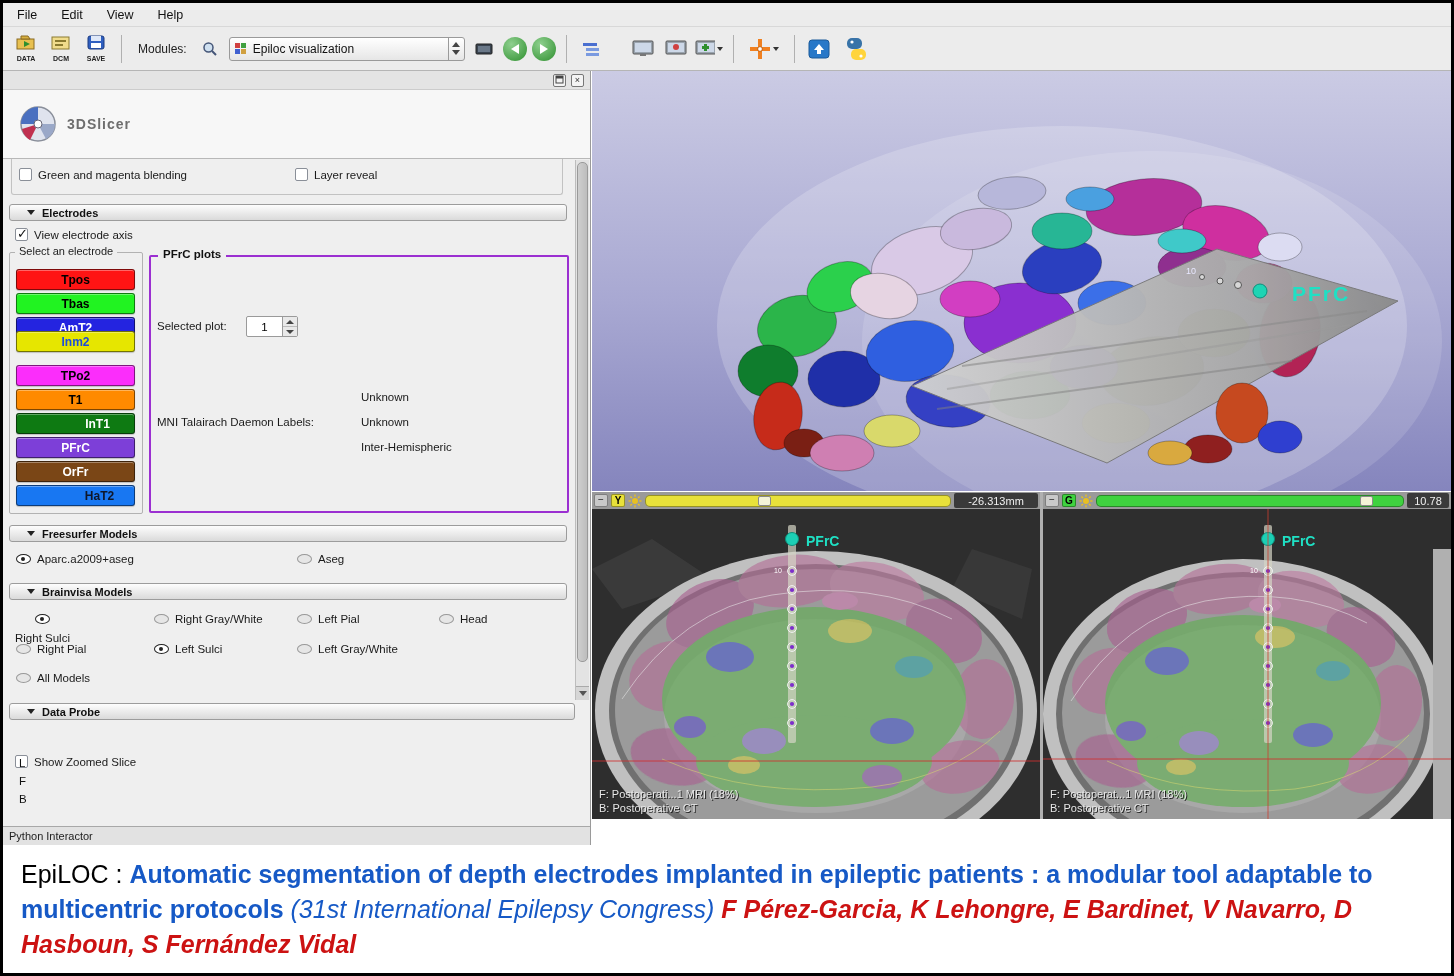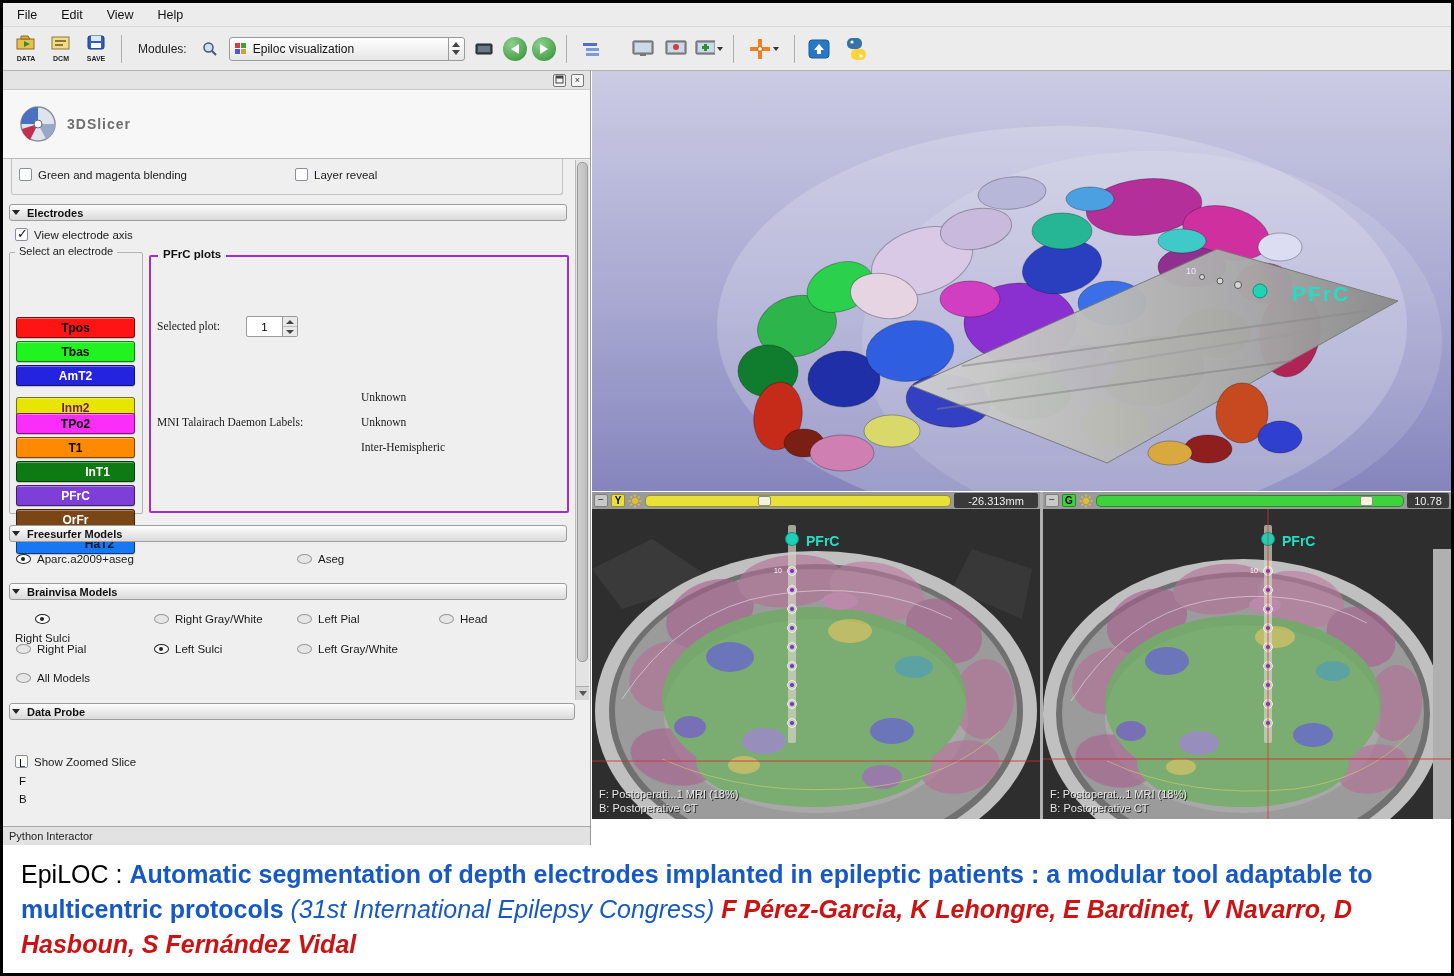--- a/index.html
+++ b/index.html
@@ -33,31 +33,31 @@
   .wbtn { position:absolute; top:3px; width:13px; height:13px; border:1px solid #777; background:#f4f4f4; font-size:9px; line-height:11px; text-align:center; color:#333; border-radius:2px;}
   .logo-row { position:absolute; left:0; top:19px; width:100%; height:68px; background:#f7f7f7; display:flex; align-items:center; padding-left:12px; gap:6px;font-weight:bold; }
   .logo-text { font-size:14px; color:#6e6e6e; letter-spacing:1px; }
   .mod-bg { position:absolute; left:0; top:87px; width:100%; height:668px; background:#efefef; border-top:1px solid #b8b8b8; }
 
   .cutoff-box { position:absolute; left:8px; top:88px; width:552px; height:36px; border:1px solid #c2c2c2; border-top:none; border-radius:0 0 3px 3px; }
   .cb { width:13px; height:13px; background:#fff; border:1px solid #8a8f98; display:inline-block; position:relative; border-radius:2px; flex:none; }
   .cb.checked::after { content:"✓"; position:absolute; left:1px; top:-3px; font-size:13px; font-weight:bold; color:#111; }
   .cbrow { position:absolute; display:flex; align-items:center; gap:6px; font-size:11.5px; color:#1a1a1a; }
 
-  .sec { position:absolute; left:6px; width:558px; height:17px; background:linear-gradient(#fdfdfd,#dadada); border:1px solid #9c9c9c; border-radius:3px; font-size:11px; font-weight:bold; color:#111; display:flex; align-items:center; gap:7px; padding-left:2px; }
+  .sec { position:absolute; left:6px; width:558px; height:17px; background:linear-gradient(#fdfdfd,#dadada); border:1px solid #9c9c9c; border-radius:3px; font-size:11px; font-weight:bold; color:#111; display:flex; align-items:center; gap:7px; padding-left:17px; }
   .sec .tri { width:0;height:0;border-left:4px solid transparent;border-right:4px solid transparent;border-top:5px solid #222; }
 
   .gbox { position:absolute; border:1px solid #b2b2b2; border-radius:2px; }
   .gbox-label { position:absolute; top:-8px; left:5px; background:#efefef; padding:0 4px; font-size:11px; color:#222; white-space:nowrap; }
   .pfrc-box { position:absolute; left:146px; top:184px; width:420px; height:258px; border:2px solid #9b2fd1; border-radius:2px; }
   .pfrc-title { position:absolute; top:-9px; left:7px; background:#efefef; padding:0 5px; font-size:11.5px; font-weight:bold; color:#111; }
 
-  .ebtn { position:absolute; left:13px; width:119px; height:21px; border:1px solid rgba(0,0,0,.5); border-radius:3px; font-weight:bold; font-size:12px; display:flex; align-items:center; justify-content:center; box-shadow:inset 0 1px 0 rgba(255,255,255,.35), 0 1px 1px rgba(0,0,0,.2);margin-top:48px; }
-
-  .lab { position:absolute; font-size:11.5px; color:#1a1a1a; white-space:nowrap;font-family:Liberation Serif, serif; }
+  .ebtn { position:absolute; left:13px; width:119px; height:21px; border:1px solid rgba(0,0,0,.5); border-radius:3px; font-weight:bold; font-size:12px; display:flex; align-items:center; justify-content:center; box-shadow:inset 0 1px 0 rgba(255,255,255,.35), 0 1px 1px rgba(0,0,0,.2); }
+
+  .lab { position:absolute; font-size:11.5px; color:#1a1a1a; white-space:nowrap; }
   .spinbox { position:absolute; left:243px; top:245px; width:52px; height:21px; display:flex; background:#fff; border:1px solid #9a9a9a; border-radius:2px; }
   .spinbox .v { flex:1; font-size:11.5px; display:flex; align-items:center; justify-content:center; }
   .spinbox .btns { width:15px; border-left:1px solid #9a9a9a; display:flex; flex-direction:column; }
   .spinbox .btns div { flex:1; display:flex; align-items:center; justify-content:center; background:#e9e9e9; }
   .spinbox .btns div:first-child { border-bottom:1px solid #bbb; }
 
   .eye { width:16px; height:15px; display:inline-block; position:relative; flex:none; }
   .eye::before { content:""; position:absolute; left:1px; top:3px; width:13px; height:8px; border:1px solid #999; border-radius:50%; background:#e6e6e6; }
   .eye.open::before { border-color:#222; background:#fff; }
   .eye.open::after { content:""; position:absolute; left:6px; top:6px; width:4px; height:4px; background:#222; border-radius:50%; }
@@ -261,21 +261,21 @@
       <span>View electrode axis</span>
     </div>
 
     <div class="gbox" style="left:6px; top:181px; width:134px; height:262px;">
       <span class="gbox-label">Select an electrode</span>
     </div>
 
     <div class="ebtn" style="top: 198px; background-color: rgb(255, 20, 20); color: rgb(0, 0, 0);">Tpos</div>
     <div class="ebtn" style="top: 222px; background-color: rgb(33, 243, 33); color: rgb(0, 0, 0);">Tbas</div>
     <div class="ebtn" style="top: 246px; background-color: rgb(36, 36, 224); color: rgb(255, 255, 255);">AmT2</div>
-    <div class="ebtn" style="top: 278px; background-color: rgb(230, 230, 0); color: #701a75;">Inm2</div>
+    <div class="ebtn" style="top: 260px; background-color: rgb(230, 230, 0); color: #1d4ed8;">Inm2</div>
     <div class="ebtn" style="top: 294px; background-color: rgb(251, 45, 251); color: rgb(0, 0, 0);">TPo2</div>
     <div class="ebtn" style="top: 318px; background-color: rgb(255, 138, 0); color: rgb(0, 0, 0);">T1</div>
     <div class="ebtn" style="top: 342px; background-color: rgb(14, 122, 18); color: rgb(255, 255, 255); padding-left: 44px;">InT1</div>
     <div class="ebtn" style="top: 366px; background-color: rgb(125, 63, 216); color: rgb(255, 255, 255);">PFrC</div>
     <div class="ebtn" style="top: 390px; background-color: rgb(122, 70, 22); color: rgb(255, 255, 255);">OrFr</div>
     <div class="ebtn" style="top: 414px; background-color: rgb(24, 119, 242); color: #0f172a; padding-left: 48px;">HaT2</div>
 
     <div class="pfrc-box">
       <span class="pfrc-title">PFrC plots</span>
     </div>

